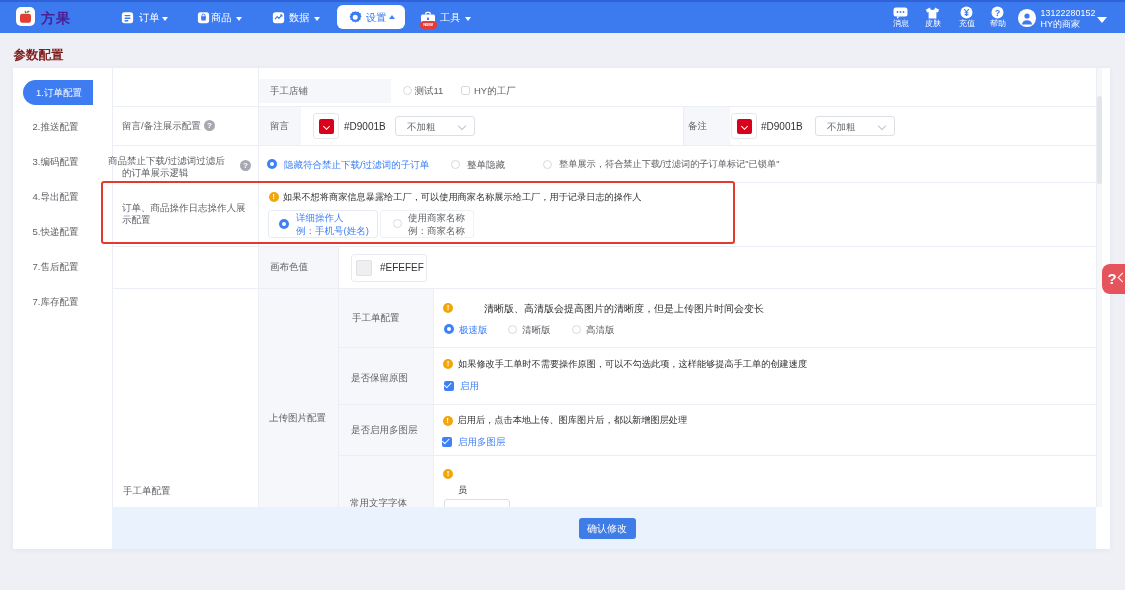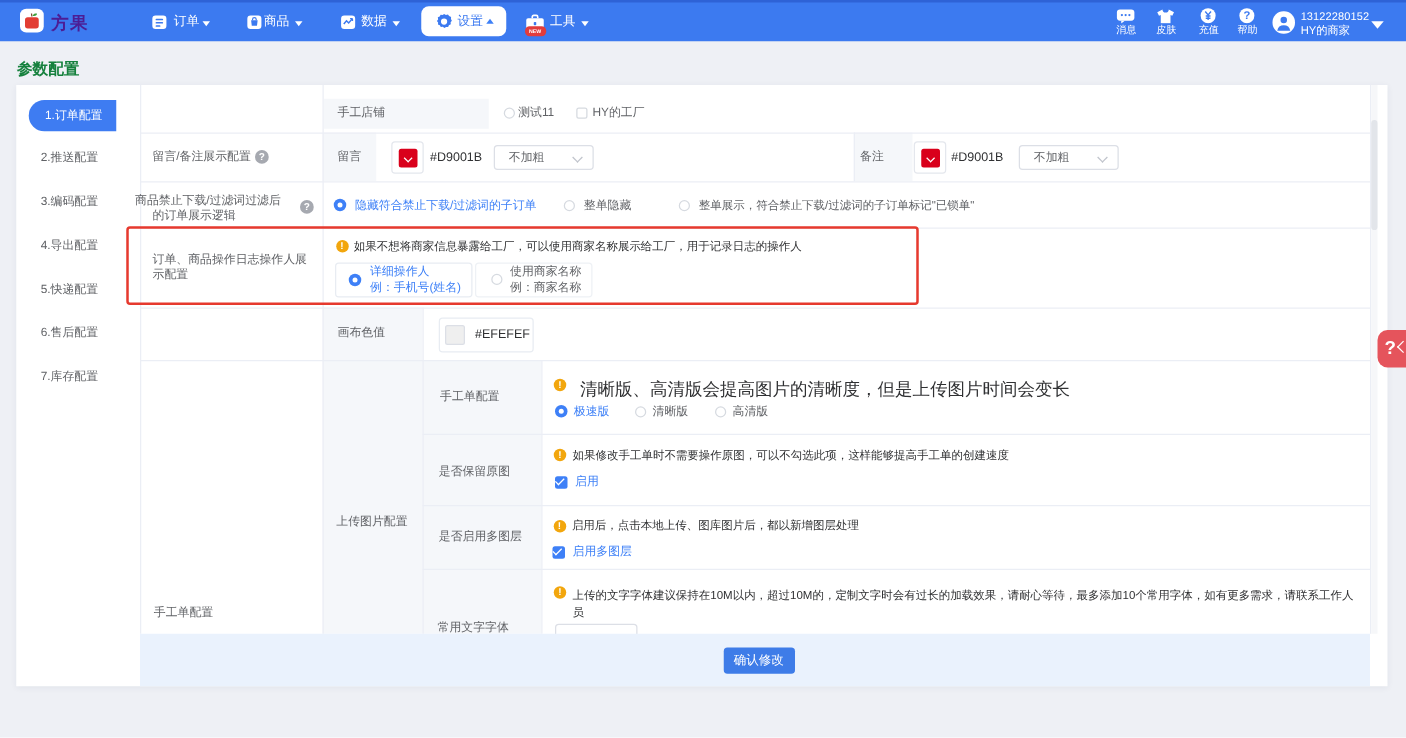--- a/index.html
+++ b/index.html
@@ -107,31 +107,31 @@
 
   <div class="b" style="left:1018px;top:9px;width:17.5px;height:17.5px;background:#fff;border-radius:50%"></div>
   <svg class="b" style="left:1021px;top:11.5px" width="12" height="13" viewBox="0 0 12 13">
       <circle cx="6" cy="4" r="2.6" fill="#3c7af0"></circle>
       <path d="M0.8 12.5 a5.3 5.3 0 0 1 10.4 0 Z" fill="#3c7af0"></path>
     </svg>
   <div class="t" style="left:1040.5px;top:8.5px;font-size:8.8px;color:#fff;letter-spacing:0.1px">13122280152</div>
   <div class="t" style="left:1040.5px;top:19.5px;font-size:9px;color:#fff">HY的商家</div>
   <div class="caret-w" style="left:1097px;top:17px;border-top-color:#fff;border-left-width:5px;border-right-width:5px;border-top-width:6px"></div>
 
-  <div class="t" style="left:13.5px;top:49px;font-size:12.5px;font-weight:bold;color:#15803d">参数配置</div>
+  <div class="t" style="left:13.5px;top:49px;font-size:12.5px;font-weight:bold;color:#7f1d1d">参数配置</div>
 
   <div class="b" style="left:13px;top:68px;width:1097px;height:481px;background:#fff;box-shadow:0 1px 5px rgba(30,50,90,.06)"></div>
 
   <div class="b" style="left:23px;top:80px;width:70px;height:25px;background:#3e7cf2;border-radius:12.5px 0 0 12.5px"></div>
   <div class="t" style="left:36px;top:88px;font-size:9.5px;color:#fff">1.订单配置</div>
   <div class="t g6" style="left:32.5px;top:121.5px;font-size:9.5px">2.推送配置</div>
   <div class="t g6" style="left:32.5px;top:156.5px;font-size:9.5px">3.编码配置</div>
   <div class="t g6" style="left:32.5px;top:191.5px;font-size:9.5px">4.导出配置</div>
   <div class="t g6" style="left:32.5px;top:226.5px;font-size:9.5px">5.快递配置</div>
-  <div class="t g6" style="left:32.5px;top:261.5px;font-size:9.5px">6.售后配置</div>
+  <div class="t g6" style="left:32.5px;top:261.5px;font-size:9.5px">7.售后配置</div>
   <div class="t g6" style="left:32.5px;top:296.5px;font-size:9.5px">7.库存配置</div>
 
   <div class="b" style="left:259px;top:79px;width:132px;height:24px;background:#f5f7fa"></div>
   <div class="b" style="left:258px;top:106px;width:43px;height:39px;background:#f5f7fa"></div>
   <div class="b" style="left:683px;top:106px;width:47px;height:39px;background:#f5f7fa"></div>
   <div class="b" style="left:258px;top:245.5px;width:80px;height:42px;background:#f5f7fa"></div>
   <div class="b" style="left:258px;top:287.5px;width:175px;height:219.5px;background:#f5f7fa"></div>
 
   <div class="hl" style="left:112px;top:106px;width:984px"></div>
   <div class="hl" style="left:112px;top:145px;width:984px"></div>
@@ -200,21 +200,21 @@
   <div class="t g6" style="left:408px;top:213px;font-size:9.5px">使用商家名称</div>
   <div class="t g6" style="left:408px;top:226px;font-size:9.5px">例：商家名称</div>
 
   <div class="t g6" style="left:270px;top:262px;font-size:9.5px">画布色值</div>
   <div class="sel-box" style="left:350.5px;top:254px;width:76px;height:28px;border-color:#e8ecf2"></div>
   <div class="b" style="left:356px;top:260px;width:16px;height:16px;background:#efefef;border:1px solid #dcdfe6;border-radius:2px;box-sizing:border-box"></div>
   <div class="t g3" style="left:380px;top:263px;font-size:10px">#EFEFEF</div>
 
   <div class="t g6" style="left:352px;top:312.5px;font-size:9.5px">手工单配置</div>
   <span class="warn" style="left:443px;top:303px">!</span>
-  <div class="t g3" style="left:464px;top:303.5px;font-size:14px">清晰版、高清版会提高图片的清晰度，但是上传图片时间会变长</div>
+  <div class="t g3" style="left:484px;top:303.5px;font-size:10px">清晰版、高清版会提高图片的清晰度，但是上传图片时间会变长</div>
   <span class="radio sel" style="left:443.5px;top:324px"></span>
   <div class="t bl" style="left:459px;top:325px;font-size:9.5px">极速版</div>
   <span class="radio" style="left:508px;top:324.5px"></span>
   <div class="t g6" style="left:522px;top:325px;font-size:9.5px">清晰版</div>
   <span class="radio" style="left:572px;top:324.5px"></span>
   <div class="t g6" style="left:586px;top:325px;font-size:9.5px">高清版</div>
 
   <div class="t g6" style="left:351px;top:373px;font-size:9.5px">是否保留原图</div>
   <span class="warn" style="left:443px;top:359px">!</span>
   <div class="t g3" style="left:458px;top:359.5px;font-size:9.2px">如果修改手工单时不需要操作原图，可以不勾选此项，这样能够提高手工单的创建速度</div>
@@ -222,21 +222,20 @@
   <div class="t bl" style="left:460px;top:381px;font-size:9.5px">启用</div>
 
   <div class="t g6" style="left:351px;top:424.5px;font-size:9.5px">是否启用多图层</div>
   <span class="warn" style="left:442.5px;top:415.5px">!</span>
   <div class="t g3" style="left:457.5px;top:416px;font-size:9.2px">启用后，点击本地上传、图库图片后，都以新增图层处理</div>
   <span class="cb" style="left:441.5px;top:436.5px"></span>
   <div class="t bl" style="left:458px;top:437px;font-size:9.5px">启用多图层</div>
 
   <div class="t g6" style="left:350px;top:497.5px;font-size:9.5px">常用文字字体</div>
   <span class="warn" style="left:443px;top:468.5px">!</span>
-  <div class="t g3" style="left:458px;top:471.5px;font-size:9.2px">上传的文字字体建议保持在10M以内，超过10M的，定制文字时会有过长的加载效果，请耐心等待，最多添加10个常用字体，如有更多需求，请联系工作人</div>
   <div class="t g3" style="left:458px;top:485.5px;font-size:9.2px">员</div>
   <div class="sel-box" style="left:443.5px;top:499px;width:66px;height:28px"></div>
   <div class="t g6" style="left:269px;top:412.5px;font-size:9.5px">上传图片配置</div>
 
   <div class="t g6" style="left:123px;top:485.5px;font-size:9.5px">手工单配置</div>
 
   <div class="b" style="left:112px;top:507px;width:984px;height:42px;background:#eaf2fd"></div>
   <div class="b" style="left:579px;top:518px;width:57px;height:21px;background:#3e7ce8;border-radius:3px"></div>
   <div class="t" style="left:587px;top:524px;font-size:10px;color:#fff">确认修改</div>
 

